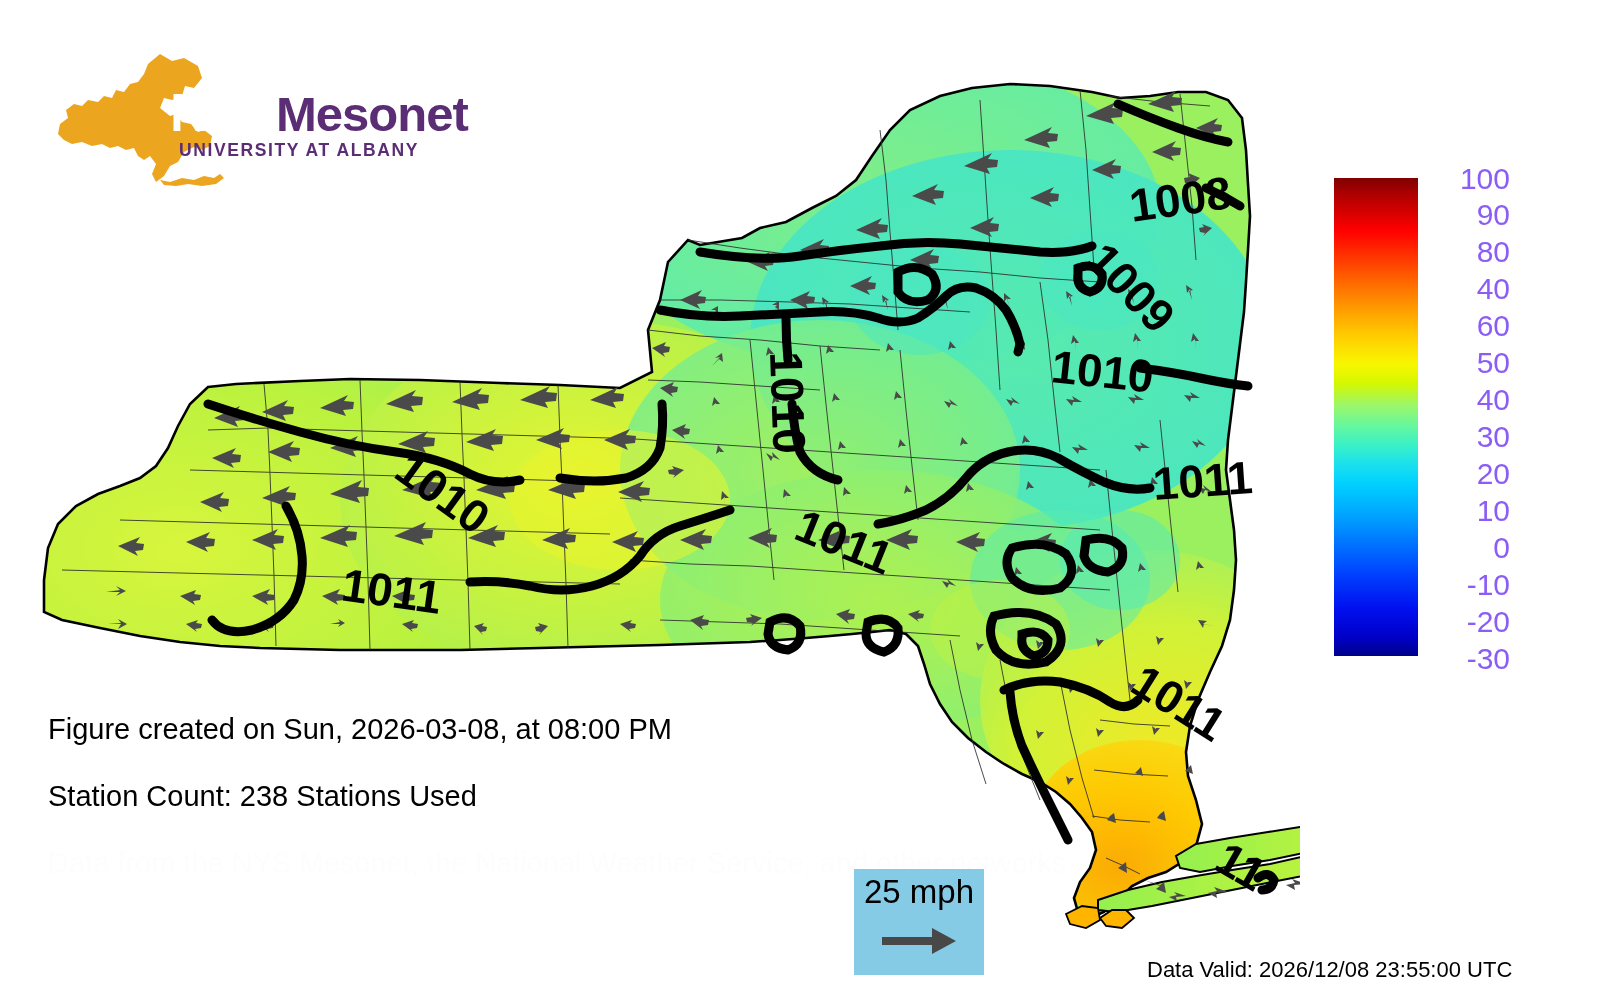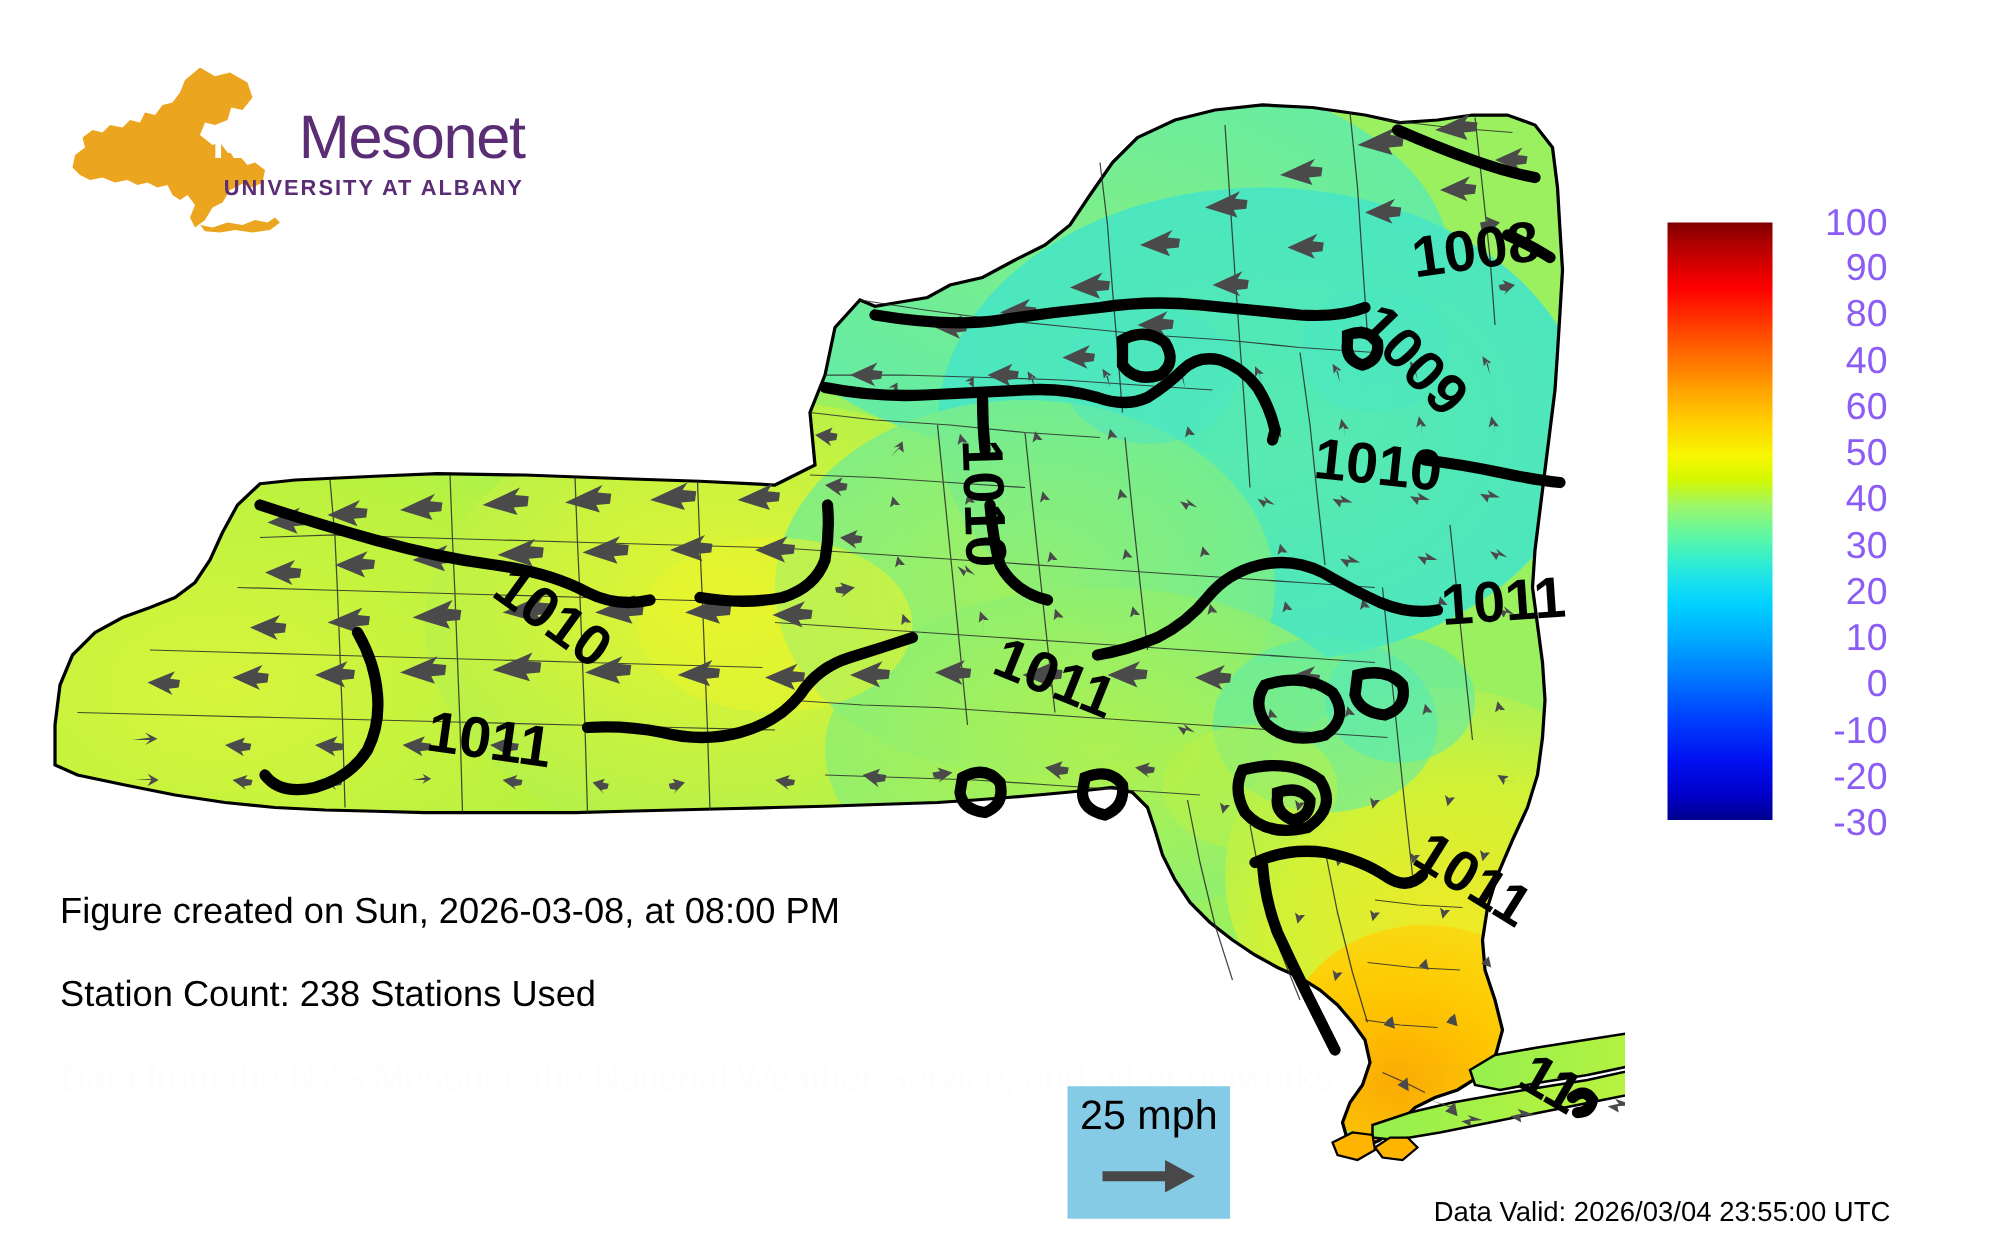--- a/index.html
+++ b/index.html
@@ -3,23 +3,23 @@
 <meta charset="utf-8">
 <style>
   html,body{margin:0;padding:0;background:#ffffff;}
   body{width:1600px;height:1000px;overflow:hidden;font-family:"Liberation Sans",sans-serif;}
   #stage{position:relative;width:1600px;height:1000px;background:#fff;}
 
   
   #logo{position:absolute;left:52px;top:52px;width:350px;height:135px;}
   #logo .nysshape{position:absolute;left:0;top:0;width:190px;height:135px;}
   #logo .wordmark{position:absolute;left:118px;top:30px;white-space:nowrap;}
-  #logo .nys{font-size:35px;font-weight:bold;color:#ffffff;letter-spacing:-1px;
+  #logo .nys{font-size:53px;font-weight:bold;color:#ffffff;letter-spacing:-1px;
              font-family:"Liberation Sans",sans-serif;-webkit-text-stroke:0;}
-  #logo .meso{font-size:49px;font-weight:normal;color:#5b2d74;letter-spacing:-1px;}
+  #logo .meso{font-size:49px;font-weight:bold;color:#5b2d74;letter-spacing:-1px;}
   #logo .sub{position:absolute;left:127px;top:88px;font-size:17.5px;font-weight:bold;
              color:#5b2d74;letter-spacing:1.6px;white-space:nowrap;}
 
   
   #map{position:absolute;left:0;top:0;width:1300px;height:960px;}
   #mapsvg{position:absolute;left:0;top:0;}
 
   
   #cbar{position:absolute;left:1334px;top:178px;width:84px;height:478px;
         border:0;}
@@ -498,15 +498,15 @@
     <div class="ln faint">Data from the NYS Mesonet, the National Weather Service, and other networks</div>
   </div>
 
   <div id="windkey">
     <div class="lbl">25 mph</div>
     <svg class="arr" width="80" height="34" viewBox="0 0 80 34">
       <path d="M2,13 L52,13 L52,4 L76,17 L52,30 L52,21 L2,21 Z" fill="#484848"></path>
     </svg>
   </div>
 
-  <div id="datavalid">Data Valid: 2026/03/04 23:55:00 UTC</div>
+  <div id="datavalid">Data Valid: 2026/12/08 23:55:00 UTC</div>
 
 </div>
 
 </body></html>

